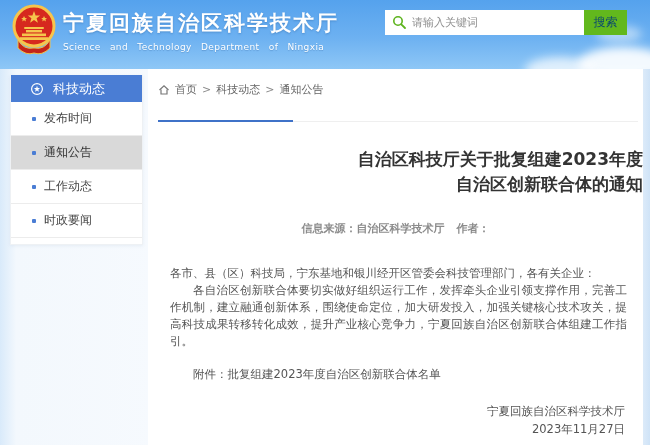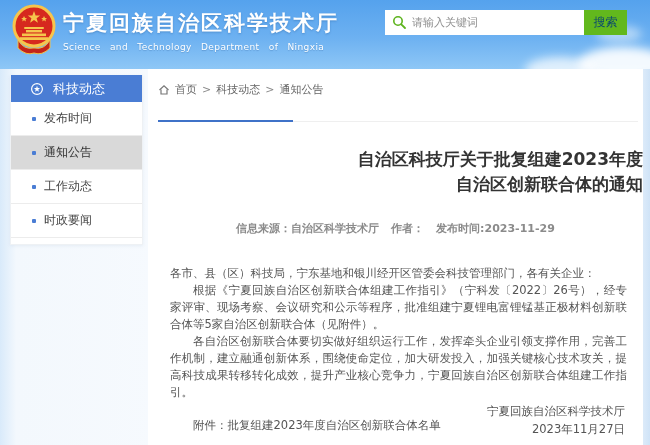--- a/index.html
+++ b/index.html
@@ -172,26 +172,24 @@
   </div>
 
   <div class="art-title">
     <div>自治区科技厅关于批复组建2023年度</div>
     <div>自治区创新联合体的通知</div>
   </div>
 
   <div class="art-meta">
     <span>信息来源：自治区科学技术厅</span>
     <span>作者：</span>
-    <span>发布时间:2023-11-29</span>
   </div>
 
   <div class="art-body">
     <p>各市、县（区）科技局，宁东基地和银川经开区管委会科技管理部门，各有关企业：</p>
-    <p class="indent">根据《宁夏回族自治区创新联合体组建工作指引》（宁科发〔2022〕26号），经专家评审、现场考察、会议研究和公示等程序，批准组建宁夏锂电富锂锰基正极材料创新联合体等5家自治区创新联合体（见附件）。</p>
     <p class="indent">各自治区创新联合体要切实做好组织运行工作，发挥牵头企业引领支撑作用，完善工作机制，建立融通创新体系，围绕使命定位，加大研发投入，加强关键核心技术攻关，提高科技成果转移转化成效，提升产业核心竞争力，宁夏回族自治区创新联合体组建工作指引。</p>
     <p class="attachment">附件：批复组建2023年度自治区创新联合体名单</p>
   </div>
 
   <div class="art-footer">
     <div>宁夏回族自治区科学技术厅</div>
     <div>2023年11月27日</div>
   </div>
 </div>
 

